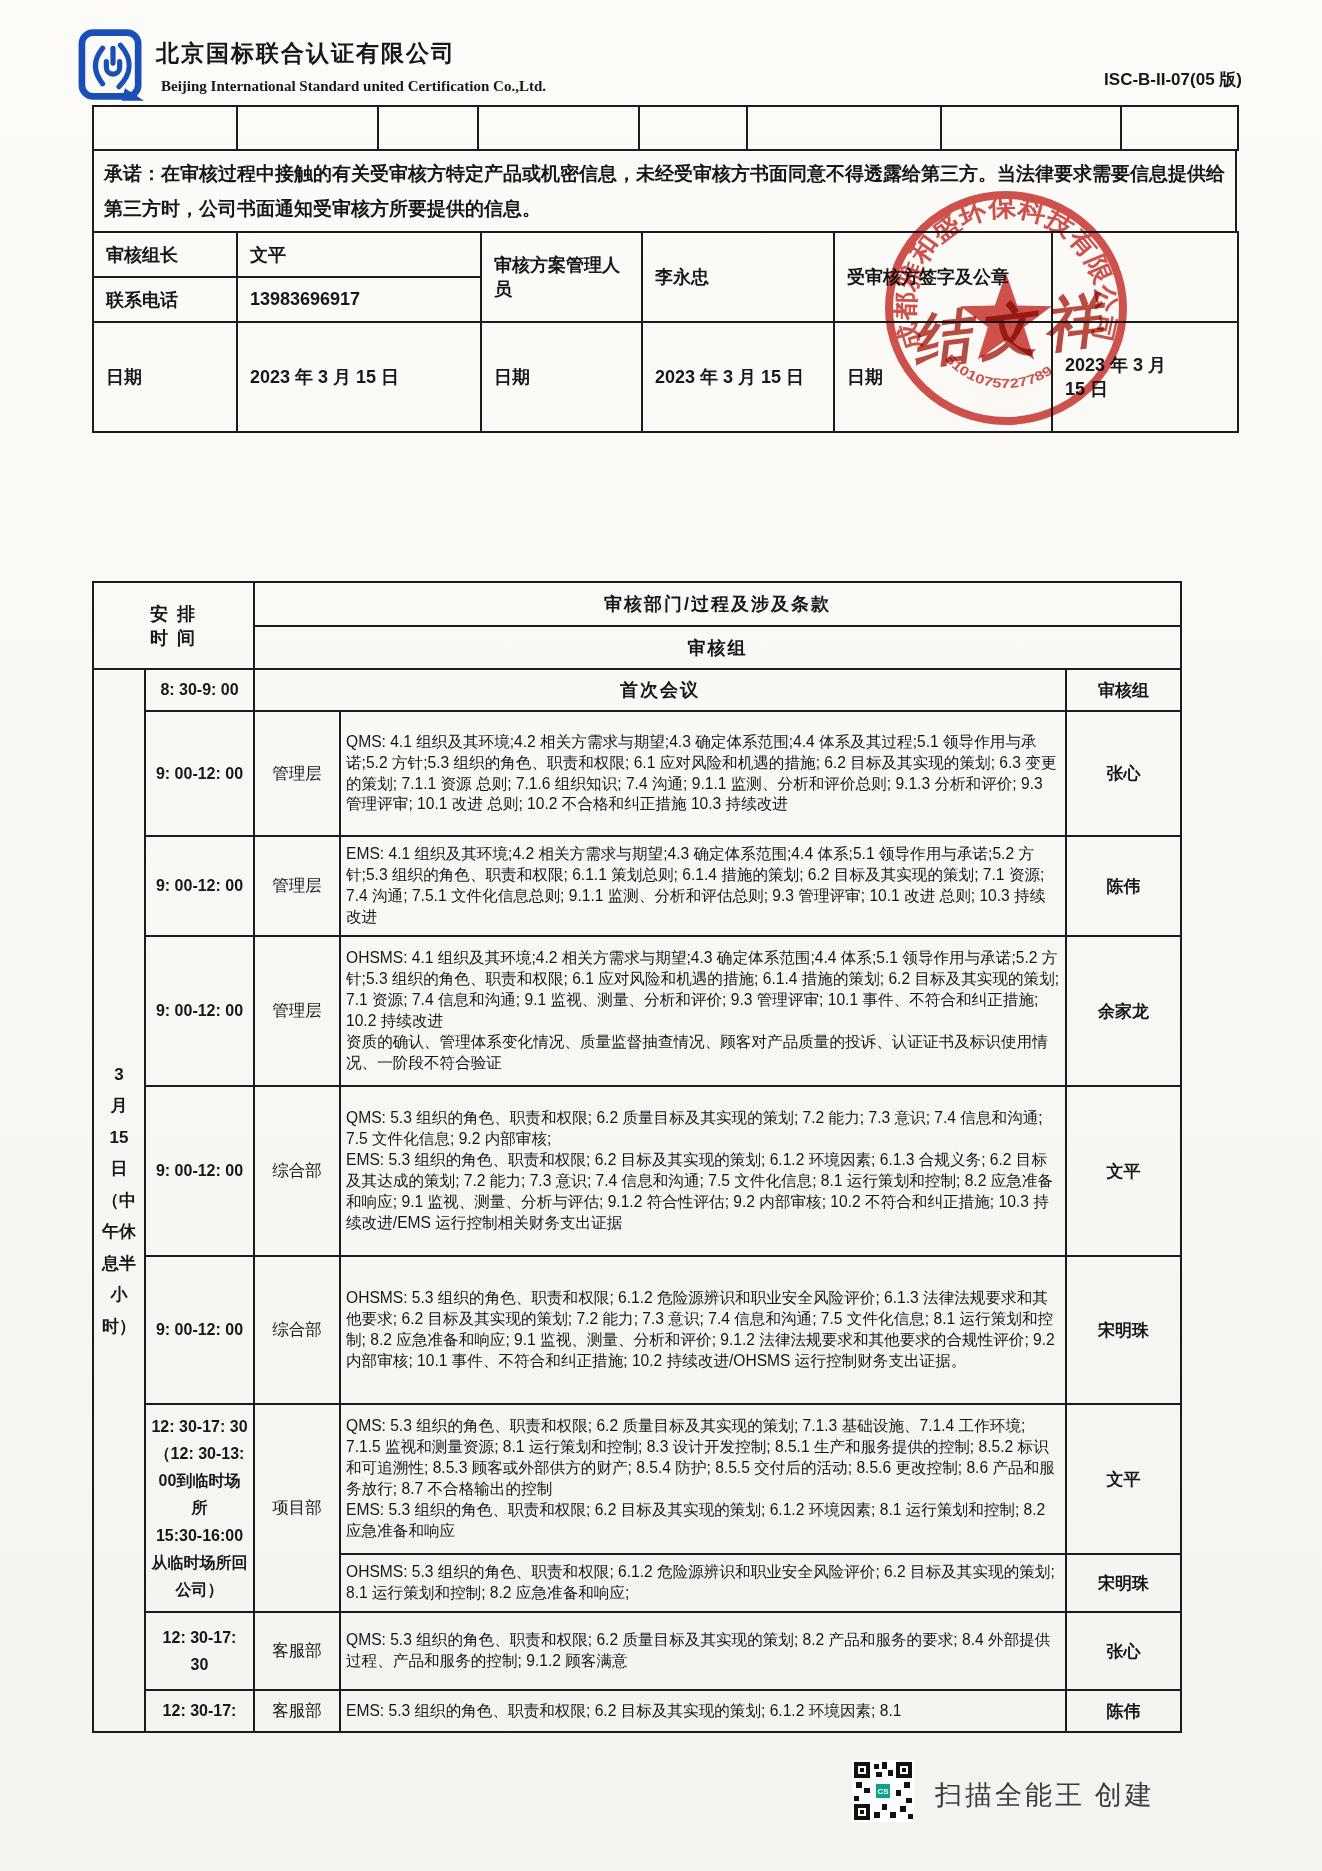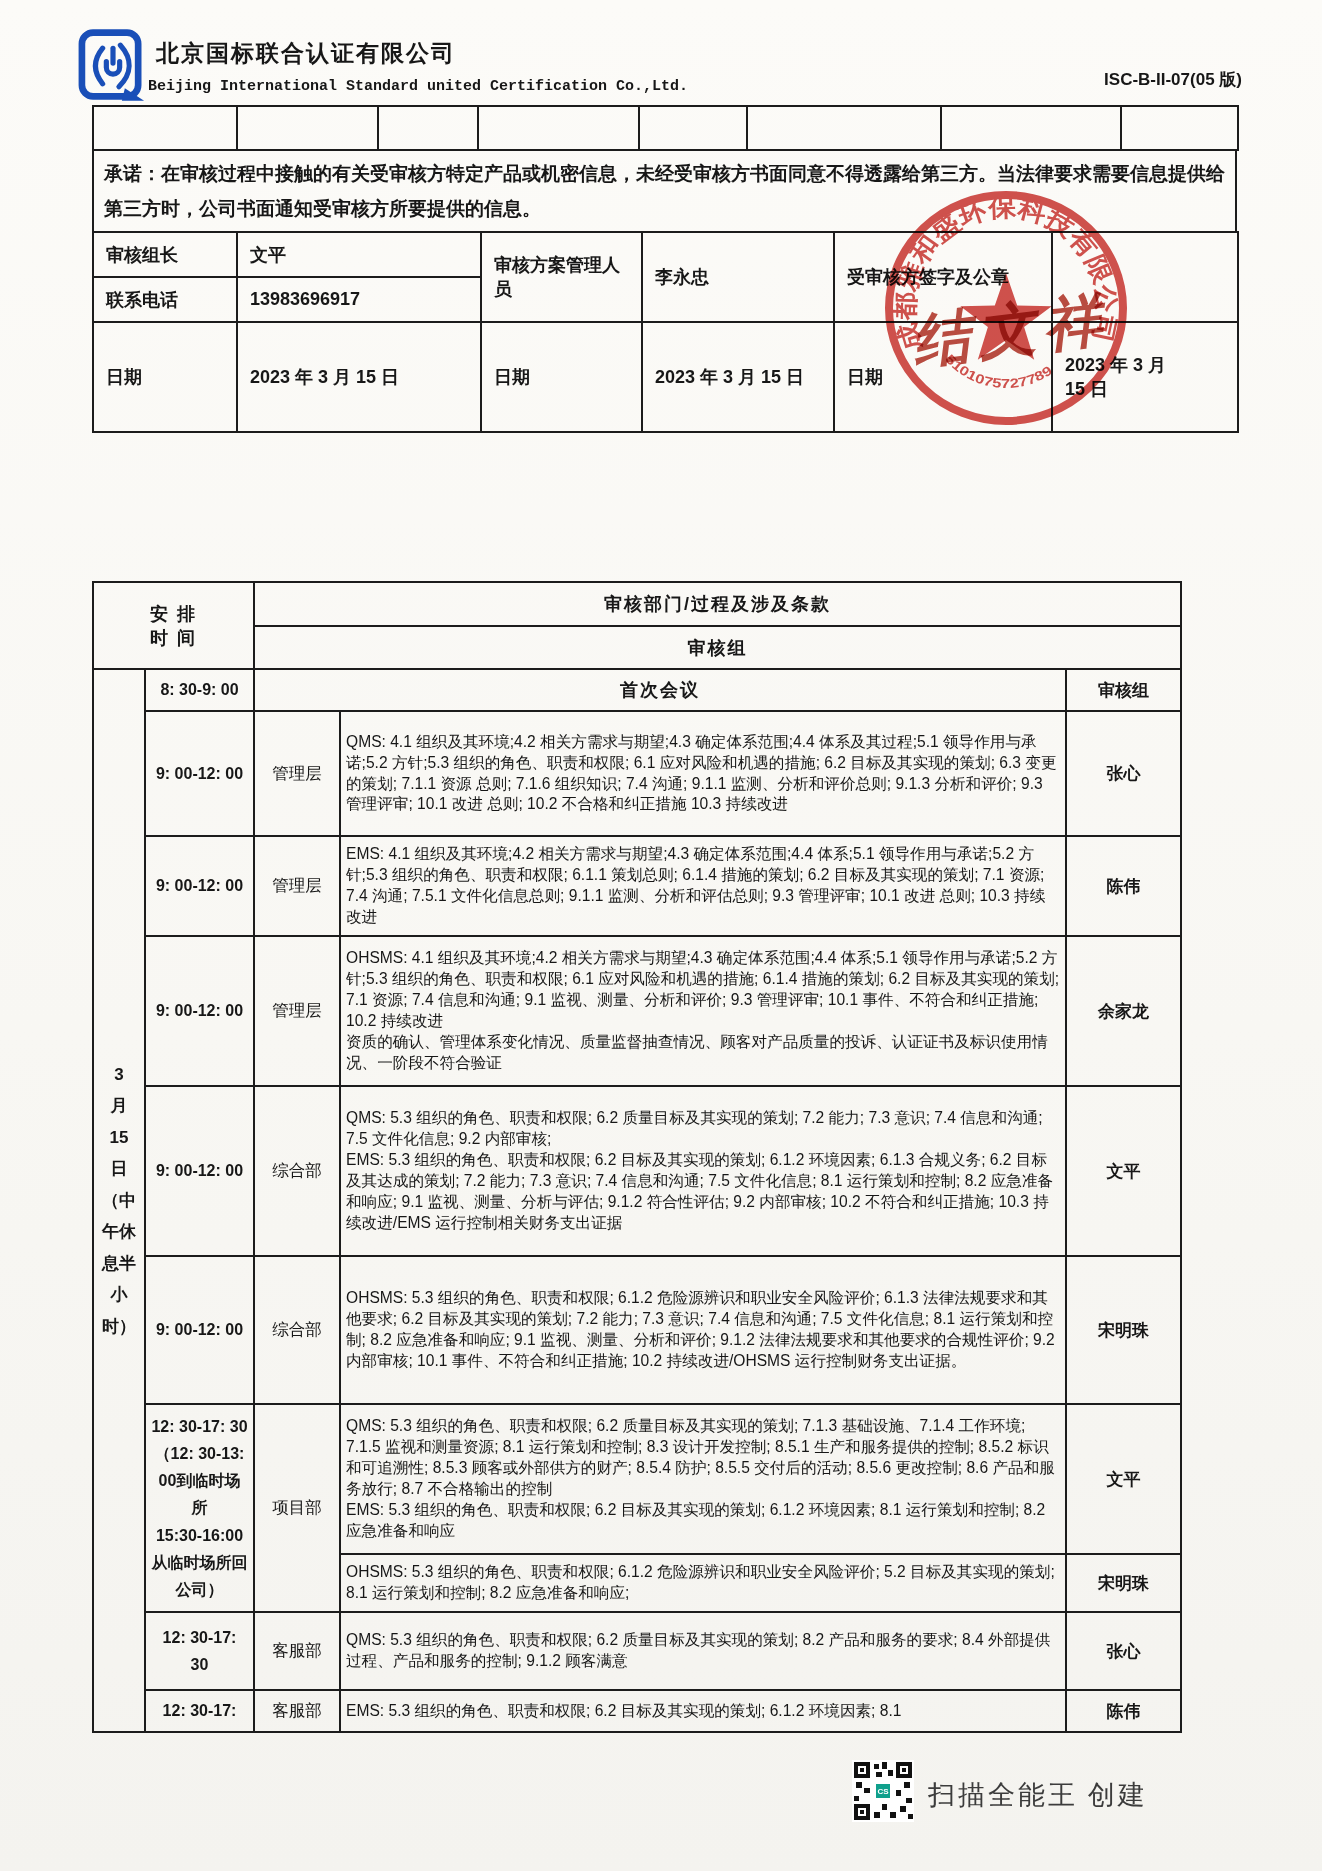--- a/index.html
+++ b/index.html
@@ -6,22 +6,22 @@
   .page{
     position:relative;width:1322px;height:1871px;margin:0 auto;
     background:linear-gradient(180deg,#fcfbf8 0%,#f8f7f3 55%,#f4f3ef 100%);
     font-family:"Liberation Sans","DejaVu Sans",sans-serif;color:#171717;
     overflow:hidden;
   }
   
   .doc-header{position:absolute;top:26px;left:76px;right:60px;height:78px;}
   .logo{position:absolute;left:0;top:2px;width:74px;height:76px;}
   .company-cn{position:absolute;left:80px;top:12px;font-size:23px;font-weight:bold;letter-spacing:2px;}
-  .company-en{position:absolute;left:72px;top:52px;font-size:15px;font-weight:bold;
-    font-family:Liberation Mono, monospace;letter-spacing:0px;}
+  .company-en{position:absolute;left:85px;top:52px;font-size:15px;font-weight:bold;
+    font-family:Liberation Serif, serif;letter-spacing:0px;}
   .doc-code{position:absolute;right:20px;top:42px;font-size:17px;font-weight:bold;}
   
   table{border-collapse:collapse;table-layout:fixed;}
   td{border:2px solid #1c1c1c;padding:2px 6px;vertical-align:middle;}
   .top-zone{position:absolute;top:105px;left:92px;width:1145px;}
   .t-cont{width:1145px;}
   .t-cont td{height:38px;}
   .t-promise{width:1145px;margin-top:-2px;}
   .t-promise td{height:76px;font-size:19px;font-weight:bold;line-height:1.85;padding:2px 10px;}
   .t-person{width:1145px;margin-top:-2px;}
@@ -41,21 +41,21 @@
   .cell-dept{font-size:16.5px;font-weight:normal;text-align:center;margin-top:31px;}
   .cell-content{font-size:15.6px;font-weight:400;line-height:1.34;text-align:left;vertical-align:middle;}
   .cell-auditor{font-size:17px;font-weight:bold;text-align:center;}
   
   .stamp{position:absolute;left:856px;top:168px;width:300px;height:300px;opacity:.84;
     mix-blend-mode:multiply;pointer-events:none;}
   .signature{position:absolute;left:912px;top:292px;font-size:58px;font-weight:bold;font-style:italic;
     color:#b23428;transform:rotate(-7deg);letter-spacing:8px;opacity:.88;mix-blend-mode:multiply;
     font-family:"Liberation Serif","DejaVu Serif",serif;}
   
-  .watermark{position:absolute;left:852px;top:1760px;display:flex;align-items:center;gap:14px;}
+  .watermark{position:absolute;left:852px;top:1760px;display:flex;align-items:center;gap:21px;}
   .wm-text{font-size:27px;color:#3c3c3c;letter-spacing:3px;font-family:"Liberation Serif","DejaVu Serif",serif;margin-top:8px;}
 </style>
 </head>
 <body>
 
 <div class="page">
 
   <div class="doc-header">
     <div class="logo">
       <svg viewBox="0 0 100 100" width="74" height="76">
@@ -234,21 +234,21 @@
 从临时场所回
 公司）</td>
       <td class="cell-dept" rowspan="2">项目部</td>
       <td class="cell-content">
         <div>QMS: 5.3 组织的角色、职责和权限; 6.2 质量目标及其实现的策划; 7.1.3 基础设施、7.1.4 工作环境; 7.1.5 监视和测量资源; 8.1 运行策划和控制; 8.3 设计开发控制; 8.5.1 生产和服务提供的控制; 8.5.2 标识和可追溯性; 8.5.3 顾客或外部供方的财产; 8.5.4 防护; 8.5.5 交付后的活动; 8.5.6 更改控制; 8.6 产品和服务放行; 8.7 不合格输出的控制</div>
         <div>EMS: 5.3 组织的角色、职责和权限; 6.2 目标及其实现的策划; 6.1.2 环境因素; 8.1 运行策划和控制; 8.2 应急准备和响应</div>
       </td>
       <td class="cell-auditor">文平</td>
     </tr>
     <tr style="height:58px">
-      <td class="cell-content">OHSMS: 5.3 组织的角色、职责和权限; 6.1.2 危险源辨识和职业安全风险评价; 5.2 目标及其实现的策划; 8.1 运行策划和控制; 8.2 应急准备和响应;</td>
+      <td class="cell-content">OHSMS: 5.3 组织的角色、职责和权限; 6.1.2 危险源辨识和职业安全风险评价; 6.2 目标及其实现的策划; 8.1 运行策划和控制; 8.2 应急准备和响应;</td>
       <td class="cell-auditor">宋明珠</td>
     </tr>
     <tr style="height:78px">
       <td class="cell-time pre">12: 30-17:
 30</td>
       <td class="cell-dept">客服部</td>
       <td class="cell-content">QMS: 5.3 组织的角色、职责和权限; 6.2 质量目标及其实现的策划; 8.2 产品和服务的要求; 8.4 外部提供过程、产品和服务的控制;  9.1.2 顾客满意</td>
       <td class="cell-auditor">张心</td>
     </tr>
     <tr style="height:42px">

